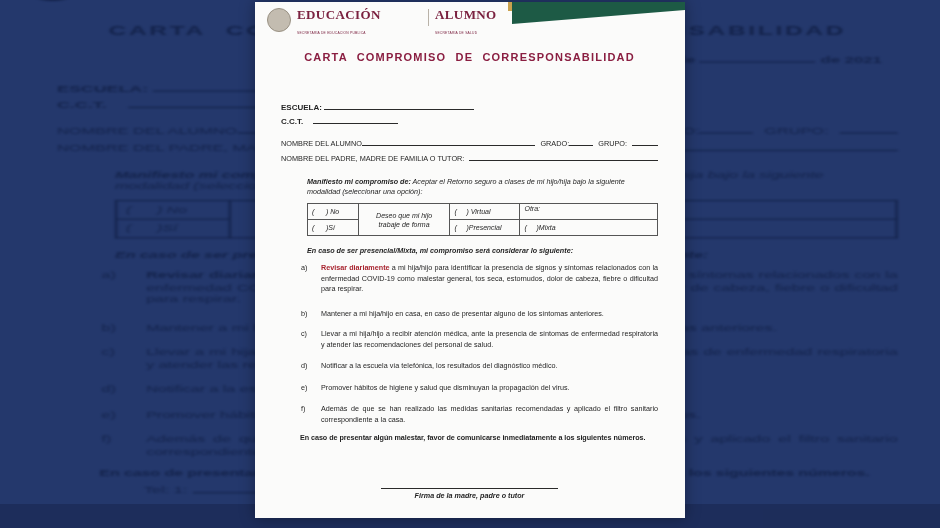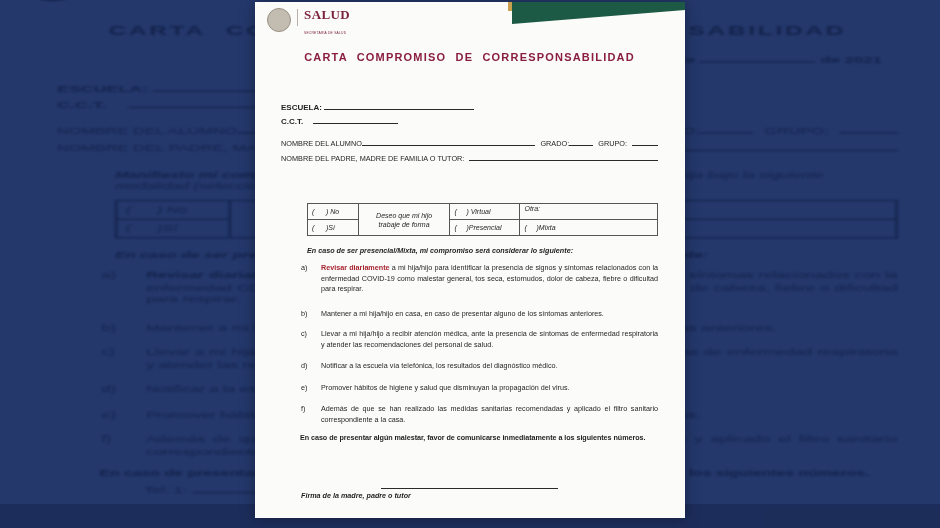--- a/index.html
+++ b/index.html
@@ -67,21 +67,21 @@
   .marker{position:absolute;left:0;top:0;}
   .itext{margin-left:20px;text-align:justify;}
   .red-lead{color:#a8242f;font-weight:bold;}
   .i-a{top:261px;} .i-b{top:307px;} .i-c{top:327px;} .i-d{top:359px;} .i-e{top:381px;} .i-f{top:402px;}
 
   
   .contact-head{left:45px;top:431px;font-size:7.2px;font-weight:bold;letter-spacing:-.05px;}
   .tel-row{left:65px;top:444px;font-size:7.3px;}
 
   
-  .sig{left:46px;top:486px;width:337px;}
+  .sig{left:46px;top:486px;width:337px;text-align:center;}
   .sigline{width:177px;border-top:1px solid #2a2a2a;margin:0 auto 2px auto;height:0;}
   .siglabel{font-size:7.2px;font-weight:bold;font-style:italic;}
 
   
   #bg-layer{position:absolute;left:0;top:0;width:940px;height:528px;z-index:0;}
   #doc-bg{left:0;top:0;height:528px;background:transparent;box-shadow:none;
           transform-origin:0 0;transform:translate(-1px,-34px) scale(2.23,1.164);
           filter:blur(.8px);opacity:.96;}
   #doc-bg,#doc-bg *{color:#13224a !important;}
   #doc-bg .blank{border-color:#13224a !important;}
@@ -199,23 +199,27 @@
   </div>
     </div>
 
   <div id="doc" class="document">
 
     <div class="gold"></div>
     <div class="banner"></div>
 
     <div class="row logo-row">
       <span class="seal"><span class="seal-core"></span></span>
+      <span>
+        <div class="wordmark">EDUCACIÓN</div>
+        <div class="caption"><span>SECRETARÍA DE EDUCACIÓN PÚBLICA</span></div>
+      </span>
       <span class="logo-divider"></span>
       <span>
-        <div class="wordmark">SALUD</div>
+        <div class="wordmark">ALUMNO</div>
         <div class="caption"><span>SECRETARÍA DE SALUD</span></div>
       </span>
     </div>
 
     <div class="row title">CARTA COMPROMISO DE CORRESPONSABILIDAD</div>
 
 
     <div class="row f-escuela">
       <span>ESCUELA:</span>
       <span class="blank" style="width:150px"></span>
@@ -235,20 +239,23 @@
       <span>GRUPO:</span>
       <span class="gap4"></span>
       <span class="blank" style="width:26px"></span>
     </div>
     <div class="row f-padre">
       <span>NOMBRE DEL PADRE, MADRE DE FAMILIA O TUTOR:</span>
       <span class="gap4"></span>
       <span class="blank grow"></span>
     </div>
 
+    <div class="row manifiesto">
+      <b>Manifiesto mi compromiso de:</b><span> Aceptar el Retorno seguro a clases de mi hijo/hija bajo la siguiente modalidad (seleccionar una opción):</span>
+    </div>
 
     <div class="row mod-table">
       <table>
         <tbody>
             <tr>
           <td class="pre" style="width:14.5%">(      ) No</td>
           <td class="mid" style="width:26.2%" rowspan="2">Deseo que mi hijo trabaje de forma</td>
           <td class="pre" style="width:20%">(     ) Virtual</td>
           <td class="top" style="width:39.3%">Otra:</td>
         </tr>

